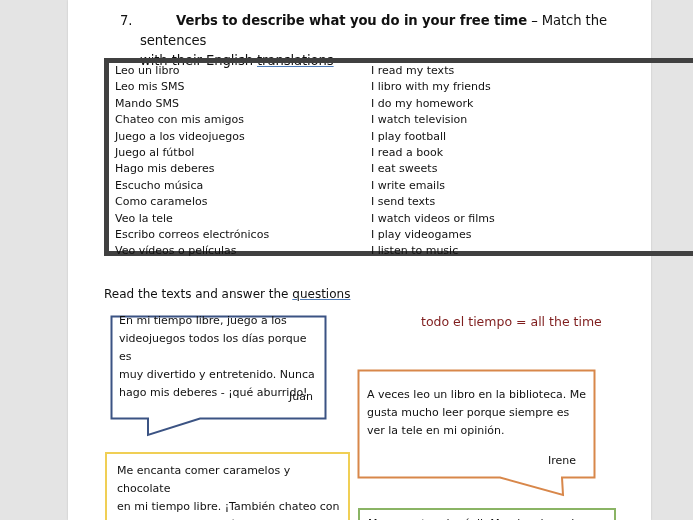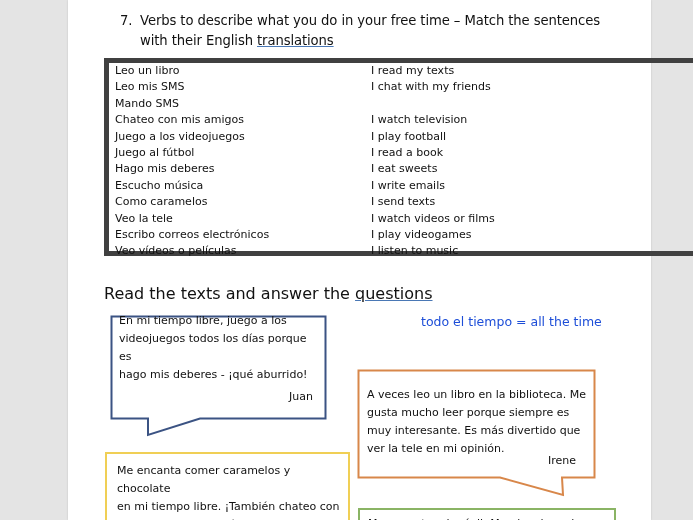--- a/index.html
+++ b/index.html
@@ -14,40 +14,40 @@
       position: absolute; left: 68px; top: 0; width: 583px; height: 520px;
       background: #ffffff;
       box-shadow: 0 0 2px rgba(0,0,0,0.15);
     }
     .heading {
       position: absolute; left: 122px; top: 11px; width: 500px;
       font-size: 13.2px; line-height: 20px; letter-spacing: -0.1px;
     }
     .heading .num { position: absolute; left: -2px; top: 0; }
     .heading .body { display: block; padding-left: 18px; }
-    .heading b { font-weight: normal; }
+    .heading b { font-weight: bold; margin-left: 36px; }
     .blue-underline { text-decoration: underline; text-decoration-color: #4a78b5; }
 
     .match-table {
       position: absolute; left: 104px; top: 58px; width: 600px; height: 198px;
       border: 5px solid #404040; box-sizing: border-box;
       font-size: 11px;
     }
     .match-row { height: 16.4px; line-height: 16.4px; position: relative; }
     .match-row .es { position: absolute; left: 6px; }
     .match-row .en { position: absolute; left: 262px; }
 
     .subheading {
       position: absolute; left: 104px; top: 285px;
-      font-size: 16px; line-height: 18px;
+      font-size: 12px; line-height: 18px;
     }
 
     .note {
       position: absolute; left: 421px; top: 314px;
-      font-size: 12.5px; color: #1d4ed8;
+      font-size: 12.5px; color: #7f1d1d;
     }
 
     .bubble-text { font-size: 11px; line-height: 18px; }
 
     .juan-box {
       position: absolute; left: 111px; top: 308px; width: 214px; height: 102px;
       box-sizing: border-box; padding: 4px 10px 0 8px;
     }
     .juan-sign { position: absolute; right: 12px; top: 82px; font-size: 11px; text-align: right; }
 
@@ -82,24 +82,25 @@
   </span>
 </div>
 
 <div class="match-table">
   <div class="match-row">
     <span class="es">Leo un libro</span>
     <span class="en">I read my texts</span>
   </div>
   <div class="match-row">
     <span class="es">Leo mis SMS</span>
-    <span class="en">I chat with my friends</span>
+    <span class="en">I libro with my friends</span>
   </div>
   <div class="match-row">
     <span class="es">Mando SMS</span>
+    <span class="en">I do my homework</span>
   </div>
   <div class="match-row">
     <span class="es">Chateo con mis amigos</span>
     <span class="en">I watch television</span>
   </div>
   <div class="match-row">
     <span class="es">Juego a los videojuegos</span>
     <span class="en">I play football</span>
   </div>
   <div class="match-row">
@@ -140,30 +141,30 @@
 
 <svg class="bubble" style="left:0;top:0;width:693px;height:520px;">
   <path d="M111.5 316.5 H325.5 V418.5 H200 L148 435 L148 418.5 H111.5 Z" fill="#fff" stroke="#3b5383" stroke-width="2"></path>
   <path d="M358.5 370.5 H594.5 V477.5 H562 L563 495 L500 477.5 H358.5 Z" fill="#fff" stroke="#d8874a" stroke-width="2"></path>
 </svg>
 
 <div class="juan-box">
   <div class="bubble-text">
     <div>En mi tiempo libre, juego a los</div>
     <div>videojuegos todos los días porque es</div>
+    <div>muy divertido y entretenido. Nunca</div>
     <div>hago mis deberes - ¡qué aburrido!</div>
   </div>
   <div class="juan-sign">Juan</div>
 </div>
 
 <div class="irene-box">
   <div class="bubble-text">
     <div>A veces leo un libro en la biblioteca. Me</div>
     <div>gusta mucho leer porque siempre es</div>
-    <div>muy interesante. Es más divertido que</div>
     <div>ver la tele en mi opinión.</div>
   </div>
   <div class="irene-sign">Irene</div>
 </div>
 
 <div class="yellow-box">
   <div class="bubble-text">
     <div>Me encanta comer caramelos y chocolate</div>
     <div>en mi tiempo libre. ¡También chateo con</div>
     <div>mis amigos en mi móvil porque es guay!</div>

